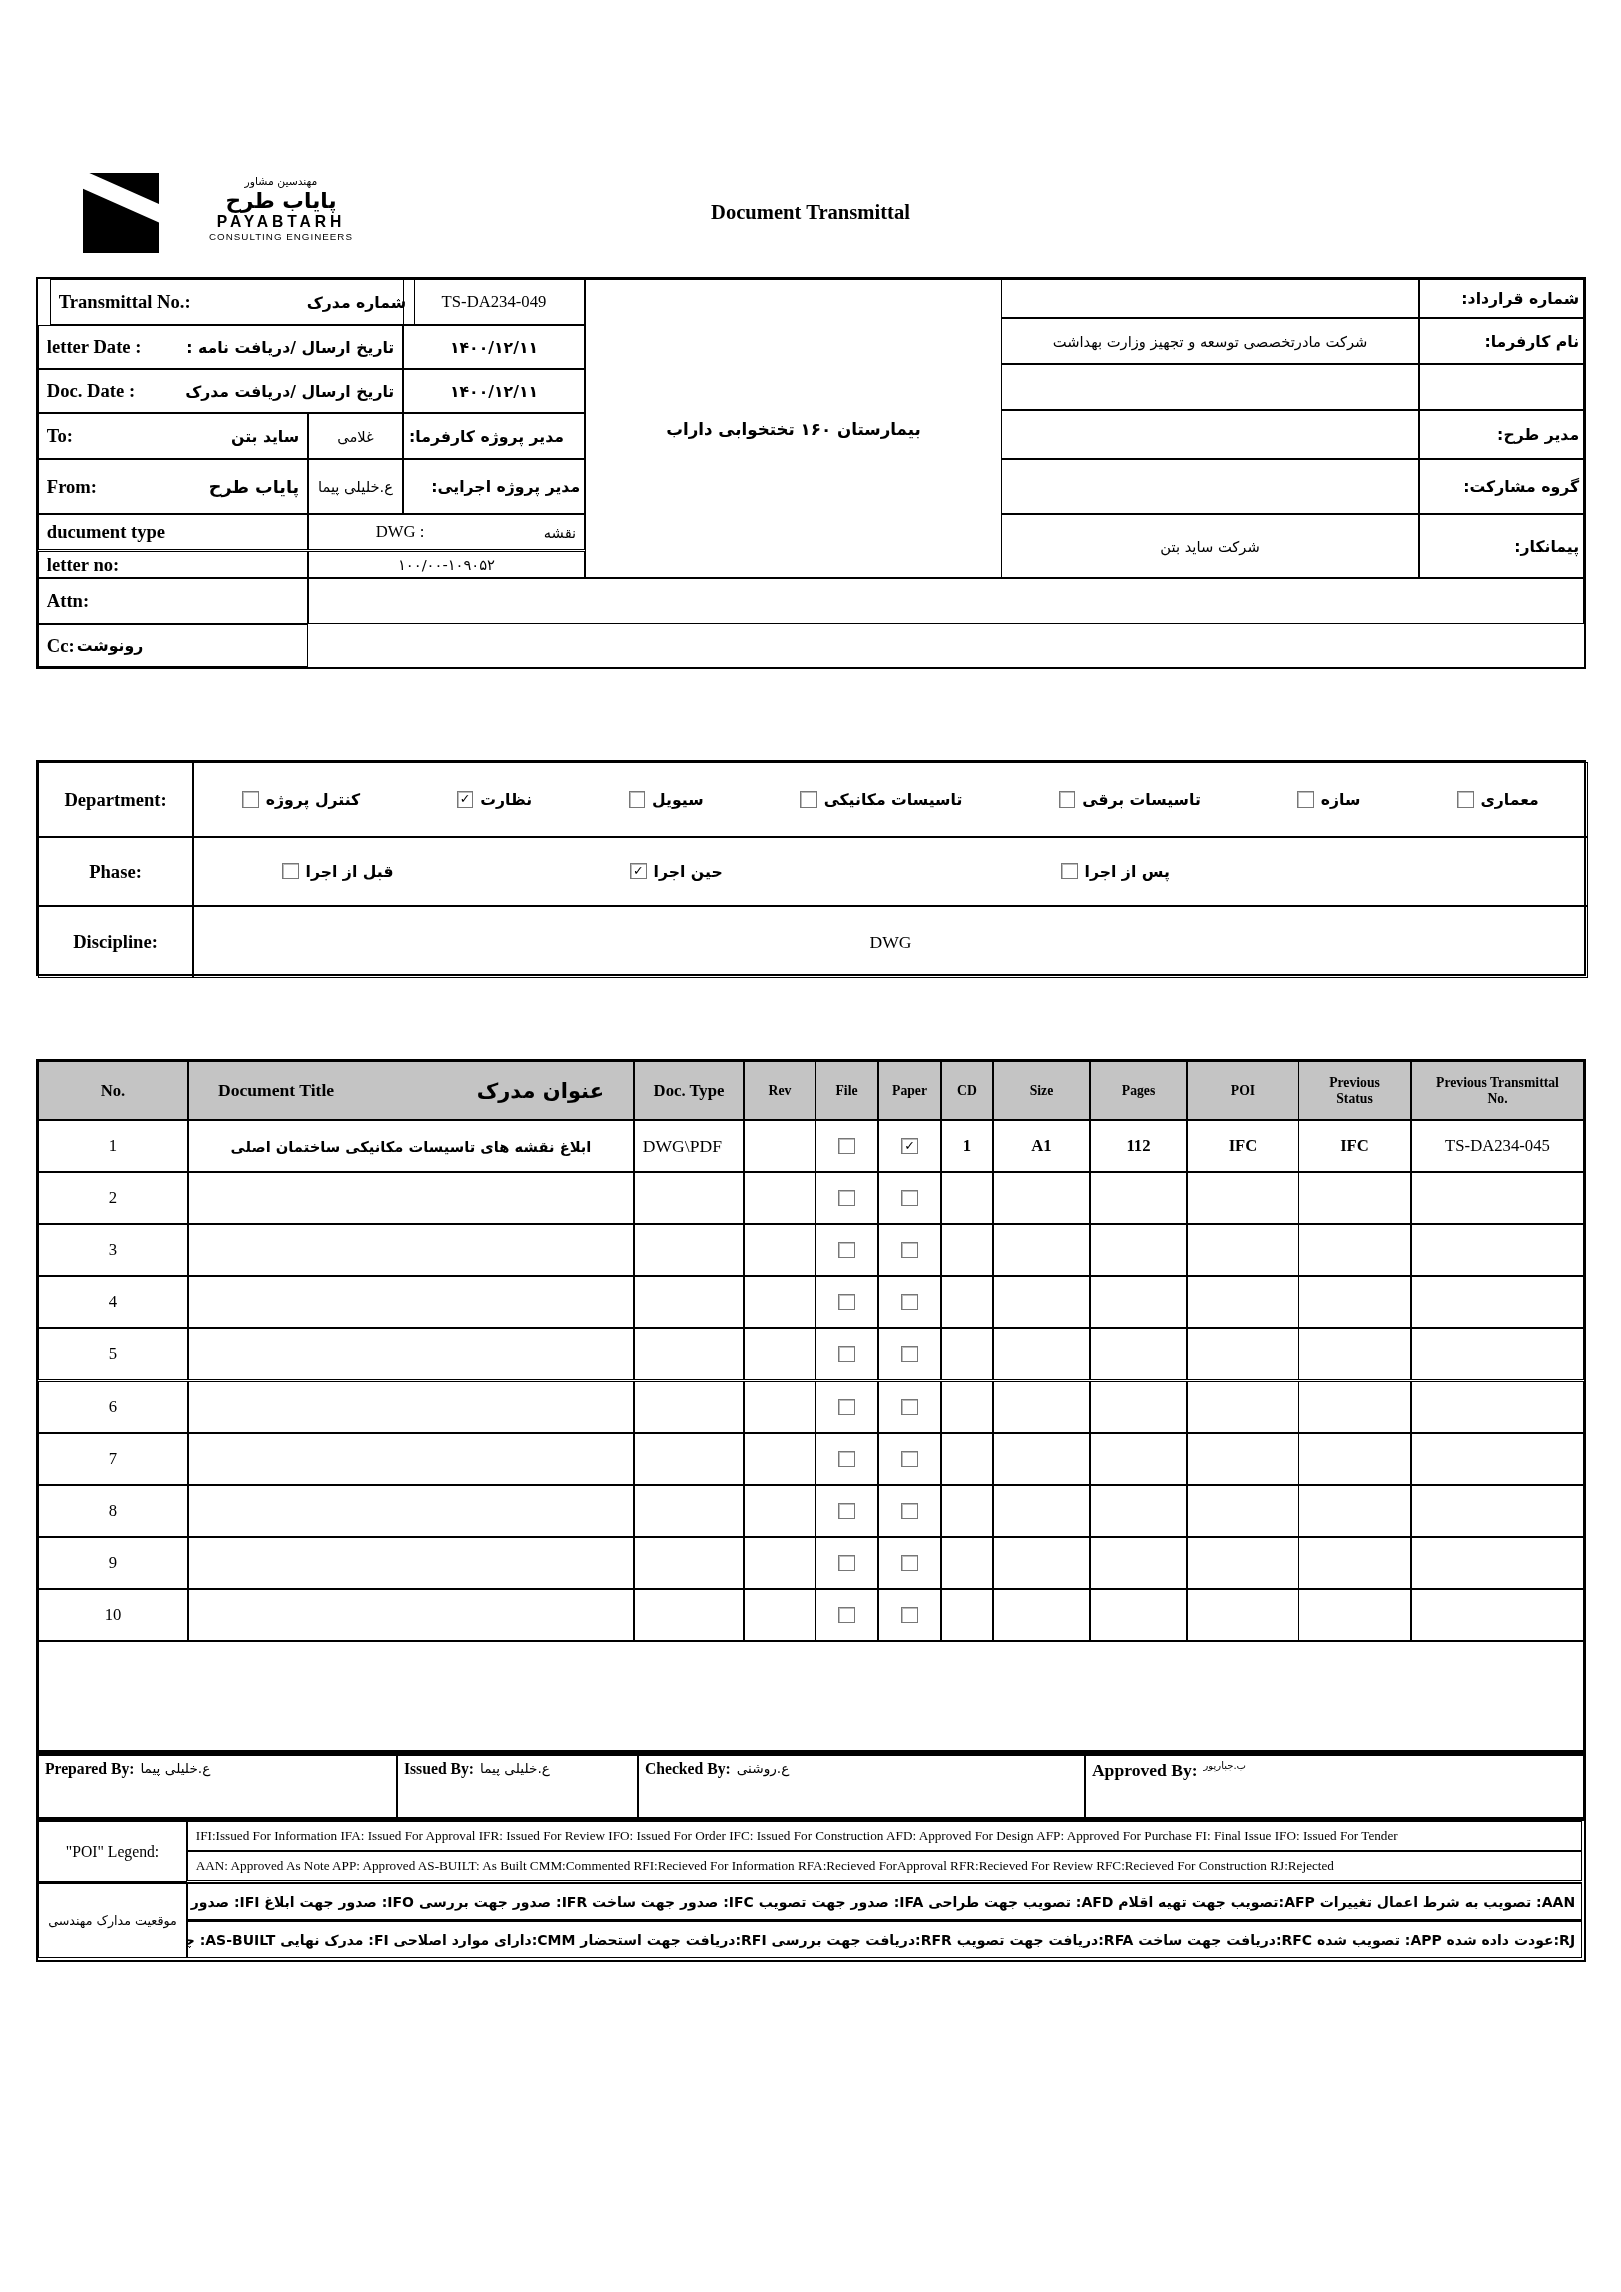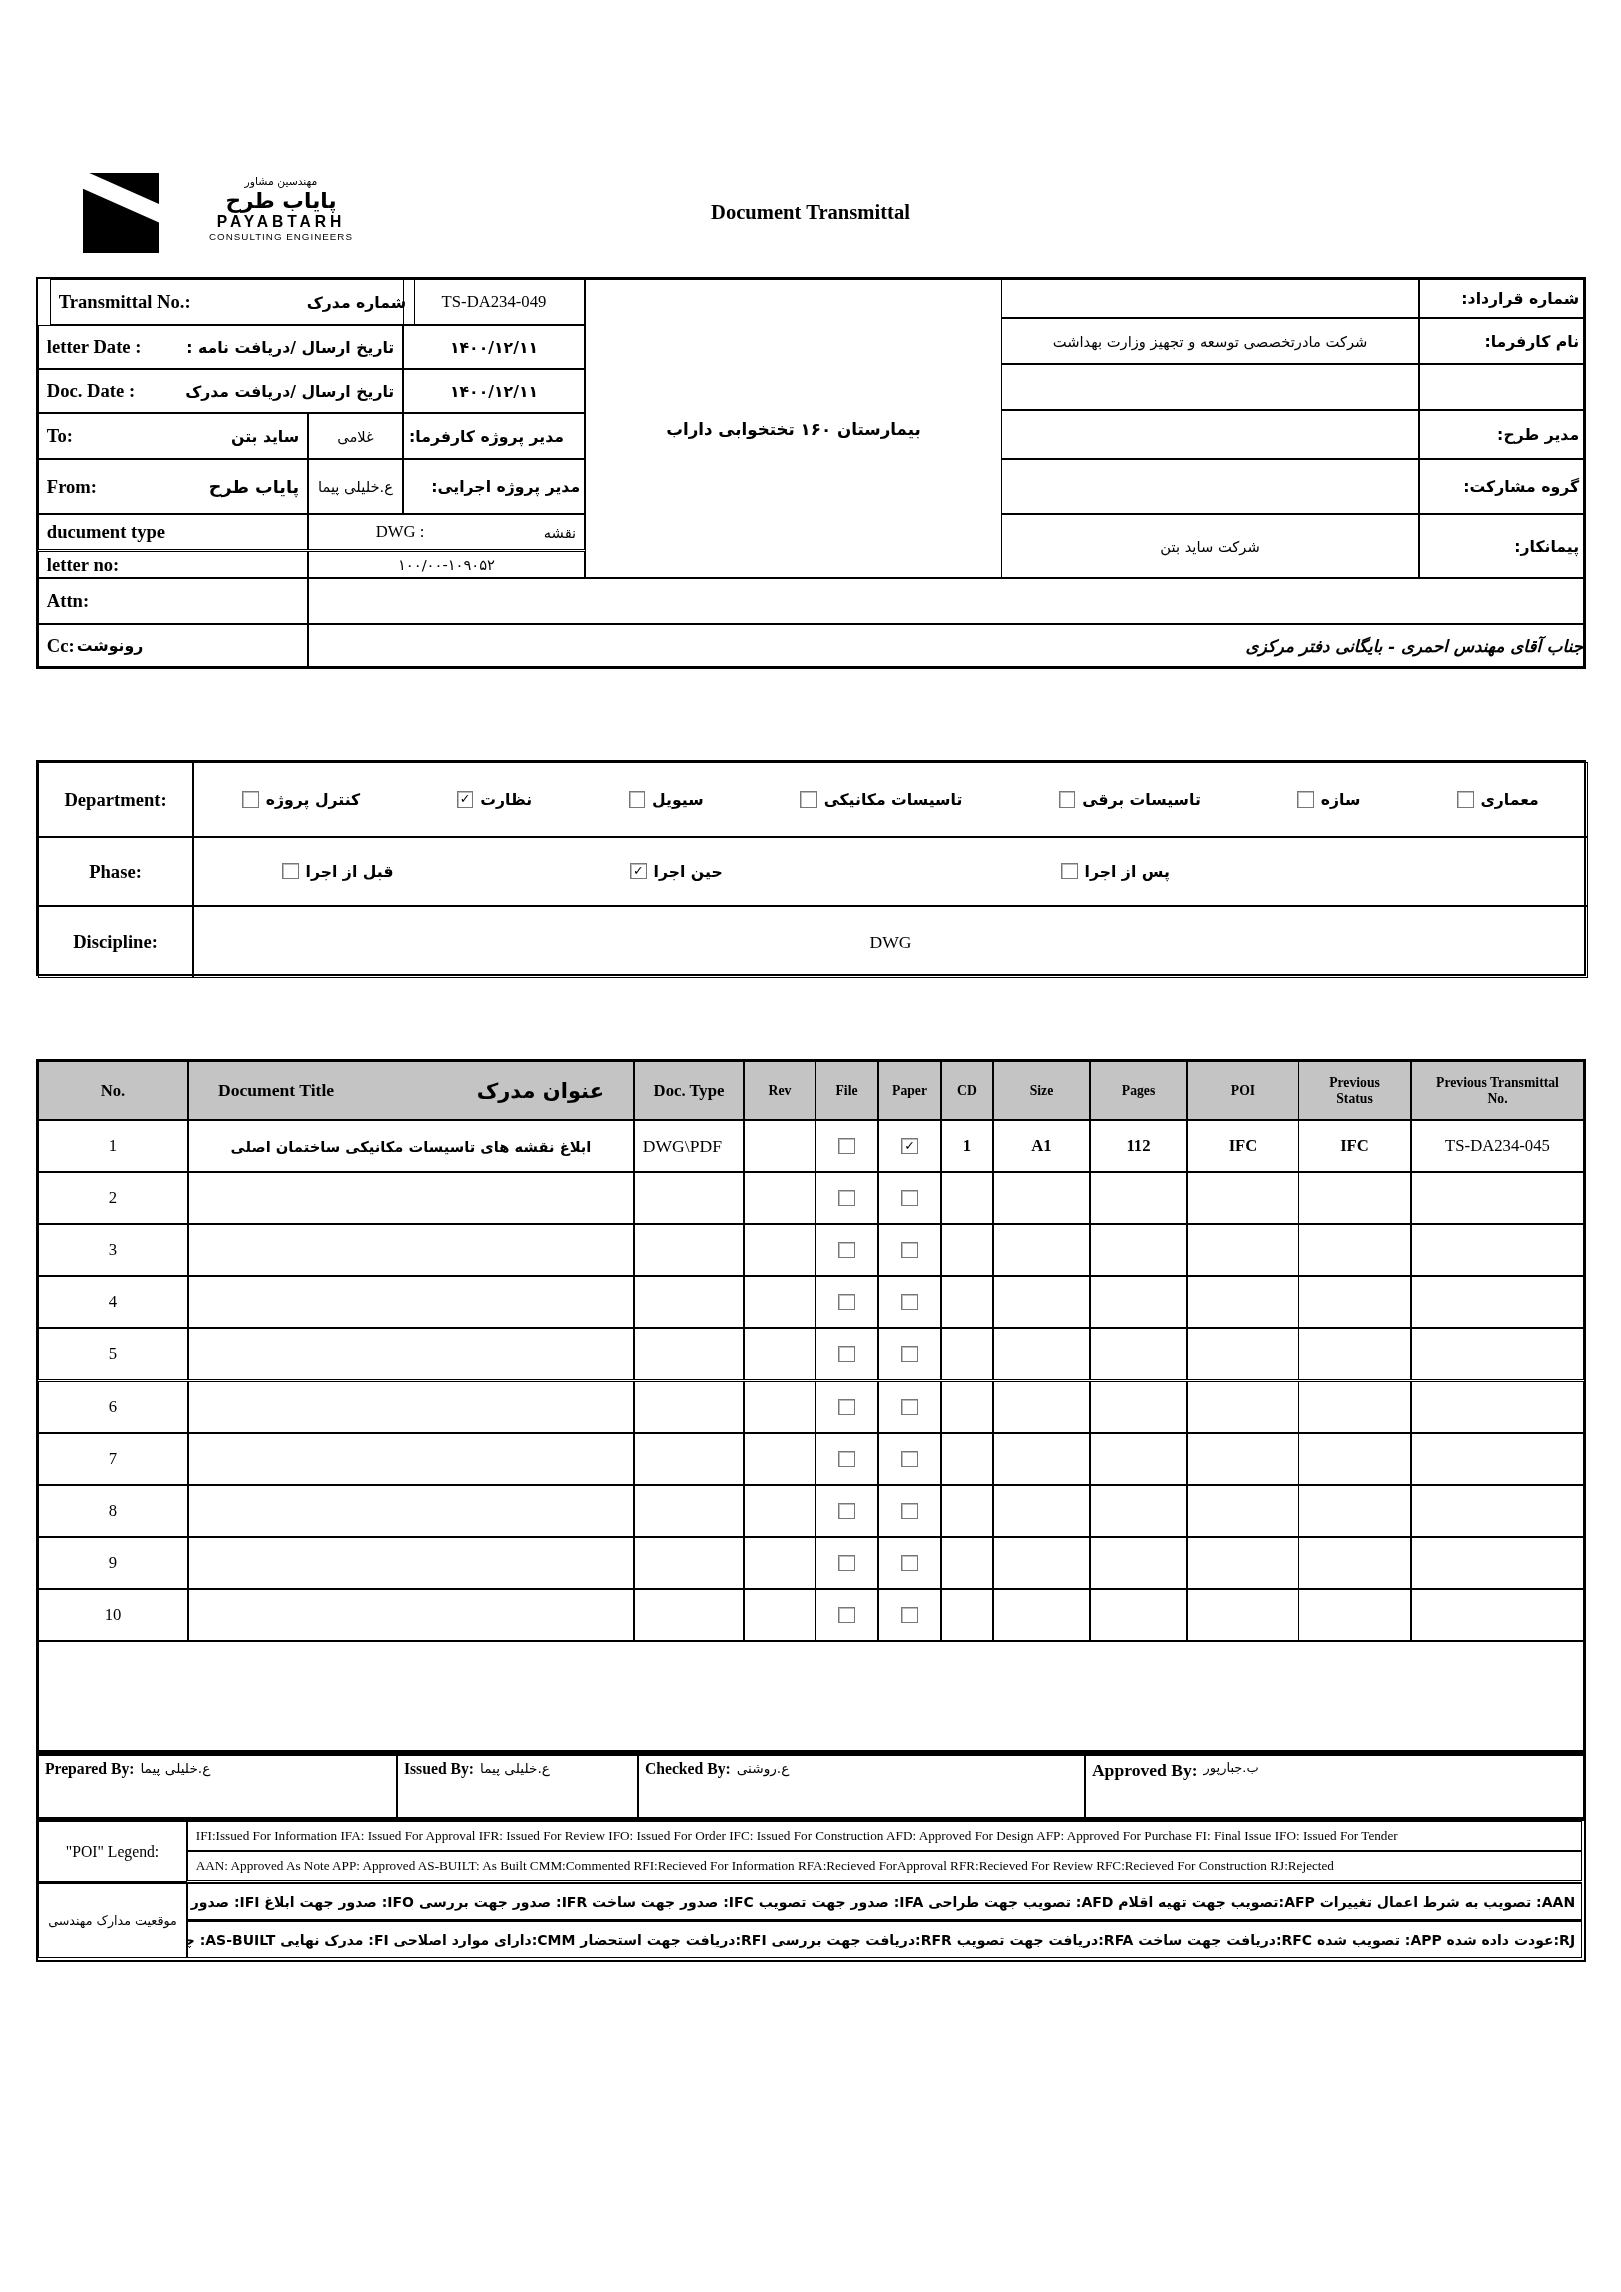--- a/index.html
+++ b/index.html
@@ -88,21 +88,20 @@
     <div class="cell en padL" style="left:0;top:272px;width:270px;height:27.4px;">letter no:</div>
     <div class="cell center faN" dir="ltr" style="left:270px;top:272px;width:277px;height:27.4px;direction:ltr;">۱۰۰/۰۰-۱۰۹۰۵۲</div>
 
     <div class="cell en padL" style="left:0;top:299px;width:270px;height:46px;">Attn:</div>
     <div class="cell" style="left:270px;top:299px;width:1276px;height:46px;"></div>
 
     <div class="cell padL" style="left:0;top:345px;width:270px;height:43px;gap:2px;">
       <span class="en">Cc:</span>
       <span class="fa">رونوشت</span>
     </div>
-    <div class="cell fa" style="left:270px;top:345px;width:1276px;height:43px;justify-content:flex-end;padding-left:211px;font-style:italic;font-size:16.7px;direction:ltr;">جناب آقای مهندس احمری - بایگانی دفتر مرکزی</div>
 
     <div class="cell center fa" style="left:547px;top:0;width:417px;height:299px;font-size:16.7px;">بیمارستان ۱۶۰ تختخوابی داراب</div>
 
     <div class="cell fa" style="left:1381px;top:0;width:165px;height:39px;justify-content:flex-start;padding-right:3.9px;">شماره قرارداد:</div>
     <div class="cell center faN" style="left:963px;top:0;width:418px;height:39px;"></div>
 
     <div class="cell fa" style="left:1381px;top:39px;width:165px;height:46px;justify-content:flex-start;padding-right:3.9px;">نام کارفرما:</div>
     <div class="cell center faN" style="left:963px;top:39px;width:418px;height:46px;">شرکت مادرتخصصی توسعه و تجهیز وزارت بهداشت</div>
 
     <div class="cell" style="left:1381px;top:85px;width:165px;height:46px;"></div>
@@ -392,21 +391,21 @@
     <div class="cell" style="left:359px;top:0;width:241px;height:63px;align-items:flex-start;padding:3.9px 5.9px;gap:5.9px;">
       <span class="en" style="font-size:15.7px;">Issued By:</span>
       <span class="faN" style="font-size:13.7px;">ع.خلیلی پیما</span>
     </div>
     <div class="cell" style="left:600px;top:0;width:447px;height:63px;align-items:flex-start;padding:3.9px 5.9px;gap:5.9px;">
       <span class="en" style="font-size:15.7px;">Checked By:</span>
       <span class="faN" style="font-size:13.7px;">ع.روشنی</span>
     </div>
     <div class="cell" style="left:1047px;top:0;width:499px;height:63px;align-items:flex-start;padding:3.9px 5.9px;gap:5.9px;">
       <span class="en" style="font-size:17.6px;">Approved By:</span>
-      <span class="faN" style="font-size:13px;">ب.جبارپور</span>
+      <span class="faN" style="font-size:10px;">ب.جبارپور</span>
     </div>
   </div>
 
   <div class="tbl" style="left:36px;top:1819px;width:1550px;height:143px;border-width:2.9px;">
     <div class="cell center" style="left:0;top:0;width:149px;height:61px;font-size:15.7px;">"POI" Legend:</div>
     <div class="cell legend-line padL" style="left:149px;top:0;width:1395px;height:30px;">IFI:Issued For Information  IFA: Issued For Approval  IFR: Issued For Review   IFO: Issued For Order  IFC: Issued For Construction AFD: Approved For Design AFP: Approved For Purchase  FI: Final Issue  IFO: Issued For Tender</div>
     <div class="cell legend-line padL" style="left:149px;top:30px;width:1395px;height:30px;">AAN: Approved As Note  APP: Approved  AS-BUILT: As Built CMM:Commented  RFI:Recieved For Information   RFA:Recieved ForApproval   RFR:Recieved For Review  RFC:Recieved For Construction  RJ:Rejected</div>
 
     <div class="cell center faN" style="left:0;top:61px;width:149px;height:76px;border-top-width:2px;font-size:12.7px;">موقعیت مدارک مهندسی</div>
     <div class="cell fa" style="left:149px;top:61px;width:1395px;height:38px;border-top-width:2px;font-size:14px;justify-content:flex-start;padding:0 5.9px;white-space:nowrap;">AAN: تصویب به شرط اعمال تغییرات      AFP:تصویب جهت تهیه اقلام      AFD: تصویب جهت طراحی      IFA: صدور جهت تصویب      IFC: صدور جهت ساخت      IFR: صدور جهت بررسی      IFO: صدور جهت ابلاغ      IFI: صدور جهت استحضار</div>

